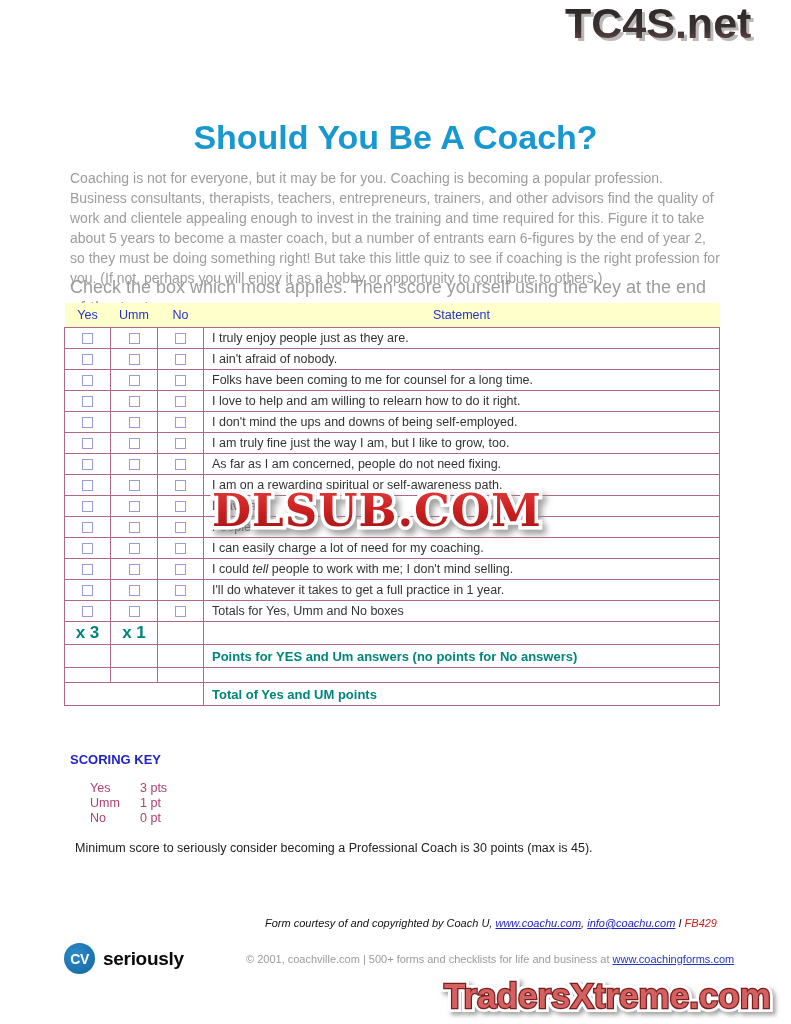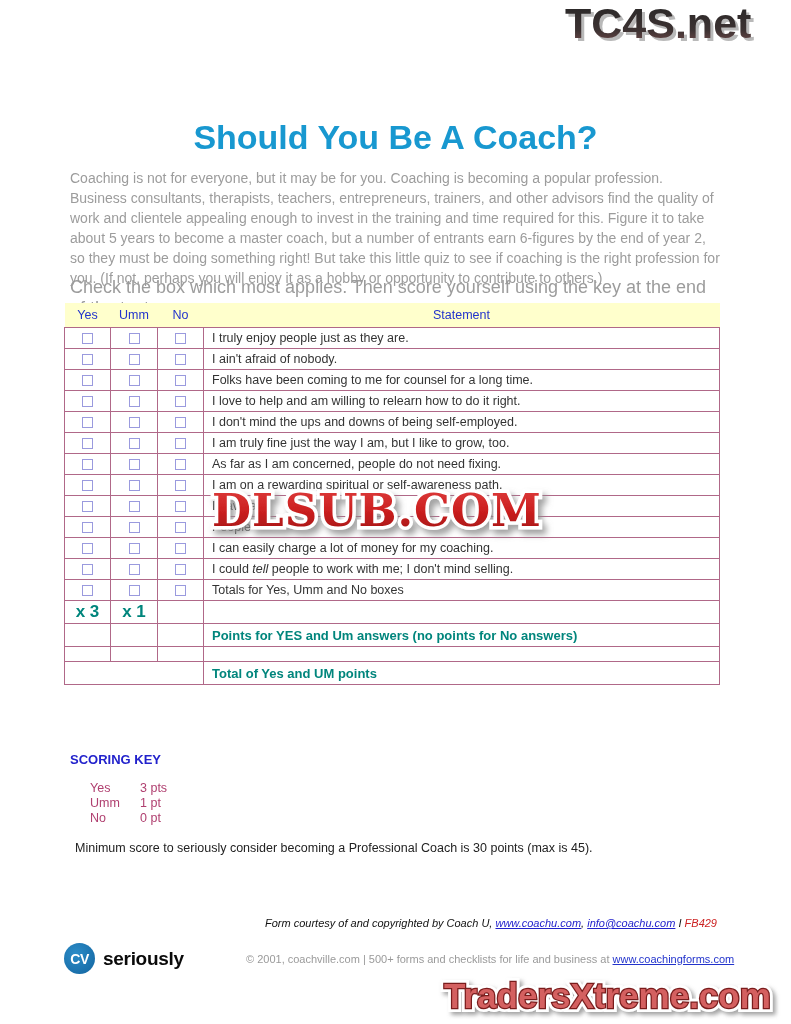--- a/index.html
+++ b/index.html
@@ -160,27 +160,33 @@
           <tr>
             <td><span class="cb"></span></td>
             <td><span class="cb"></span></td>
             <td><span class="cb"></span></td>
             <td class="st">People</td>
           </tr>
           <tr>
             <td><span class="cb"></span></td>
             <td><span class="cb"></span></td>
             <td><span class="cb"></span></td>
-            <td class="st">I can easily charge a lot of money for my coaching.</td>
+            <td class="st">I can easily charge a lot of need for my coaching.</td>
           </tr>
           <tr>
             <td><span class="cb"></span></td>
             <td><span class="cb"></span></td>
             <td><span class="cb"></span></td>
             <td class="st">I could <i>tell</i> people to work with me; I don't mind selling.</td>
+          </tr>
+          <tr>
+            <td><span class="cb"></span></td>
+            <td><span class="cb"></span></td>
+            <td><span class="cb"></span></td>
+            <td class="st">I'll do whatever it takes to get a full practice in 1 year.</td>
           </tr>
           <tr>
             <td><span class="cb"></span></td>
             <td><span class="cb"></span></td>
             <td><span class="cb"></span></td>
             <td class="st">Totals for Yes, Umm and No boxes</td>
           </tr>
         </tbody>
       <tbody>
         <tr class="mult-row">

